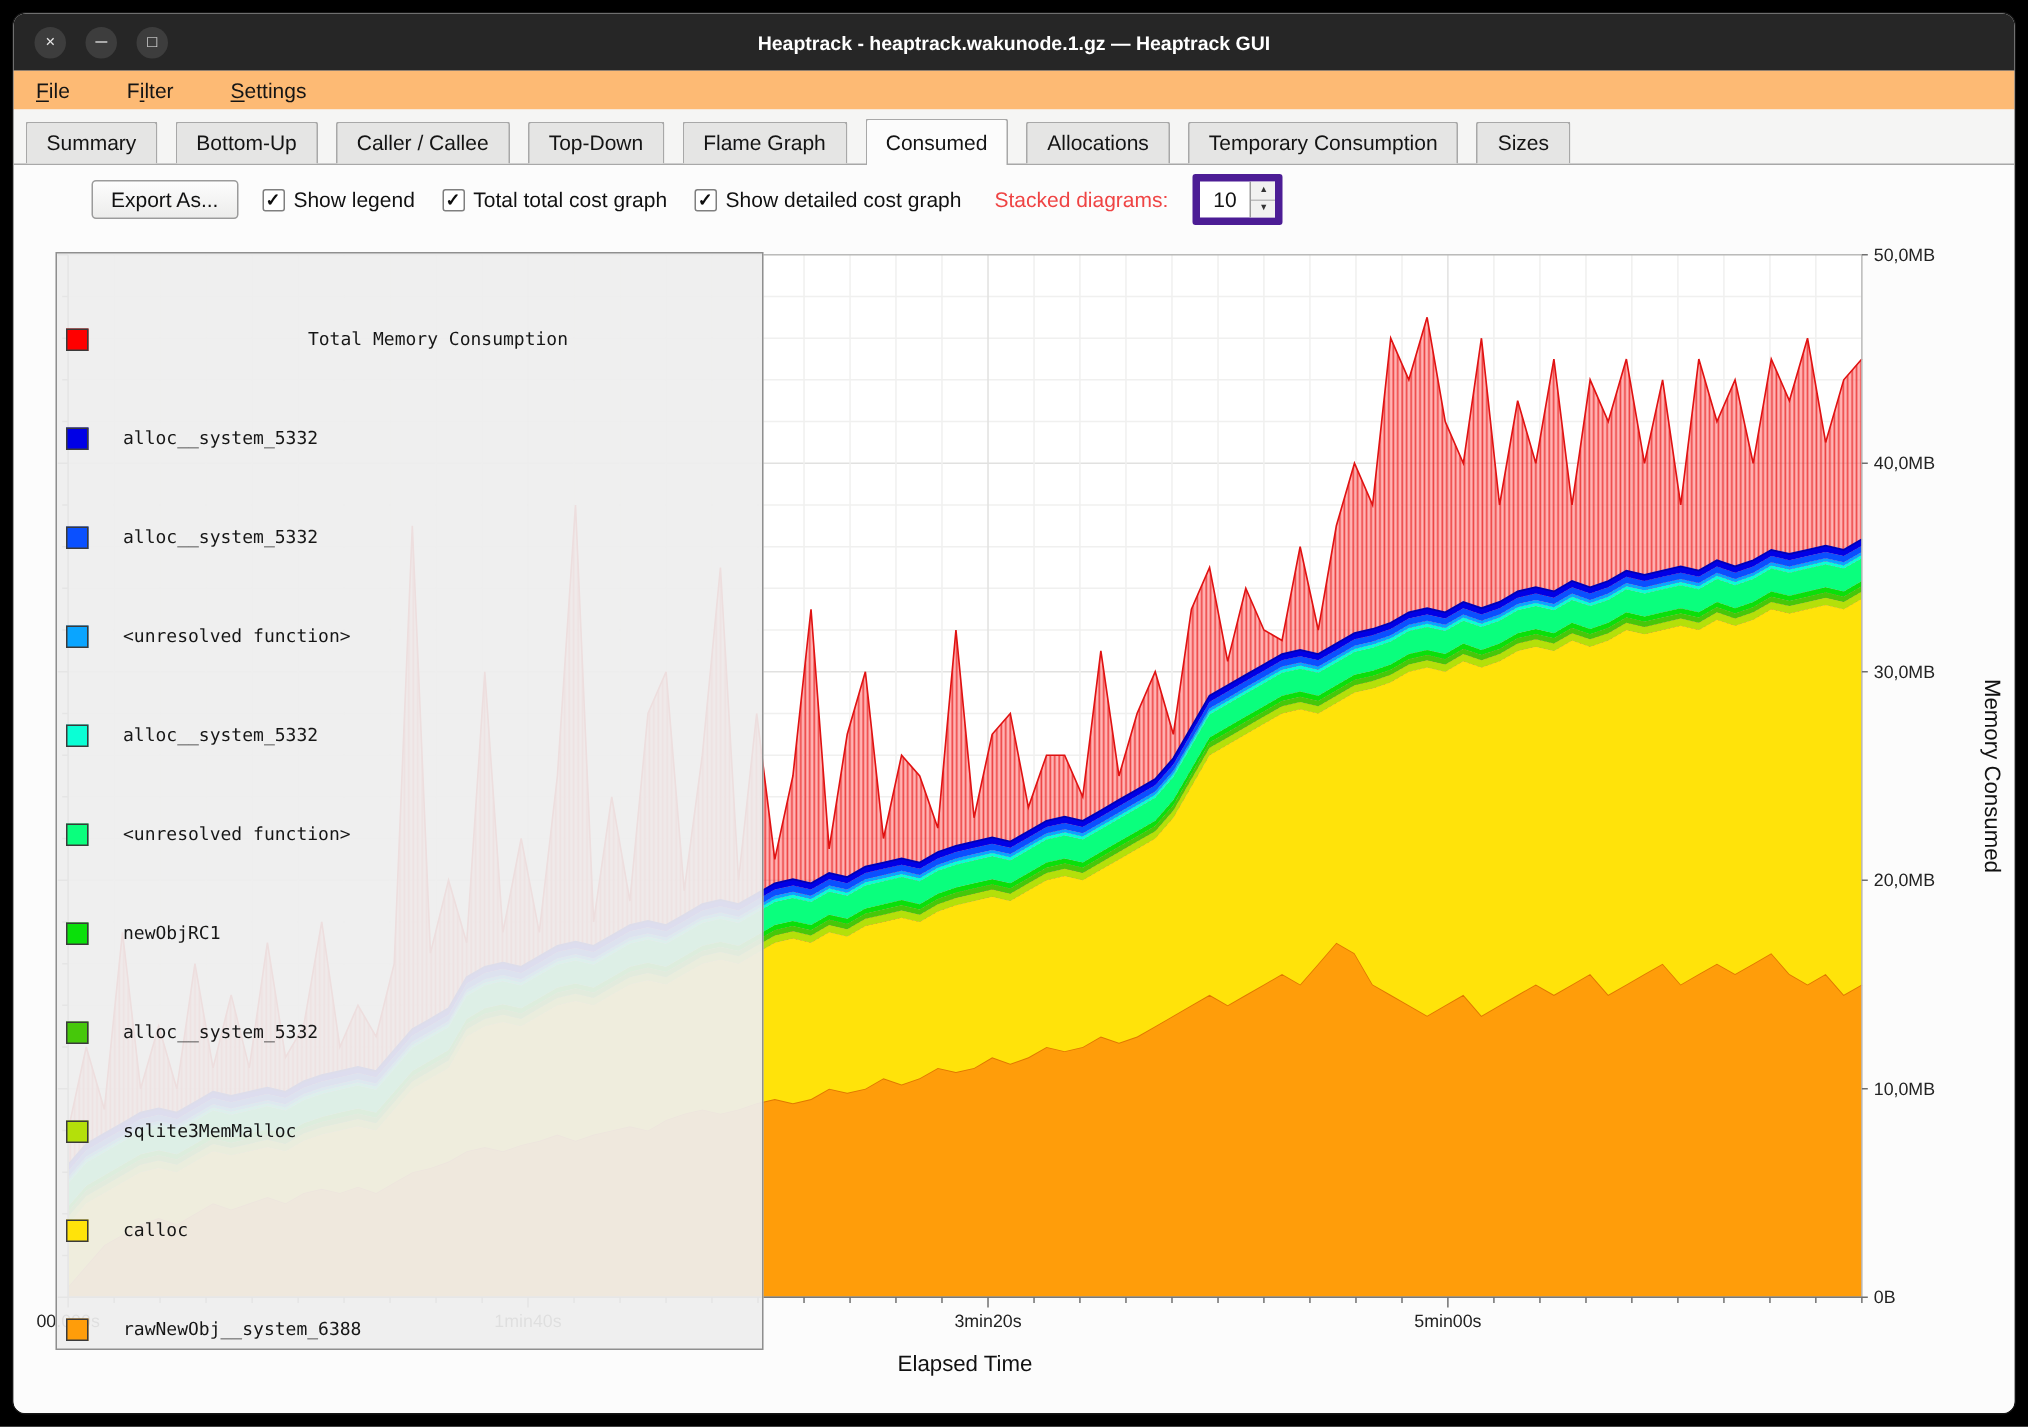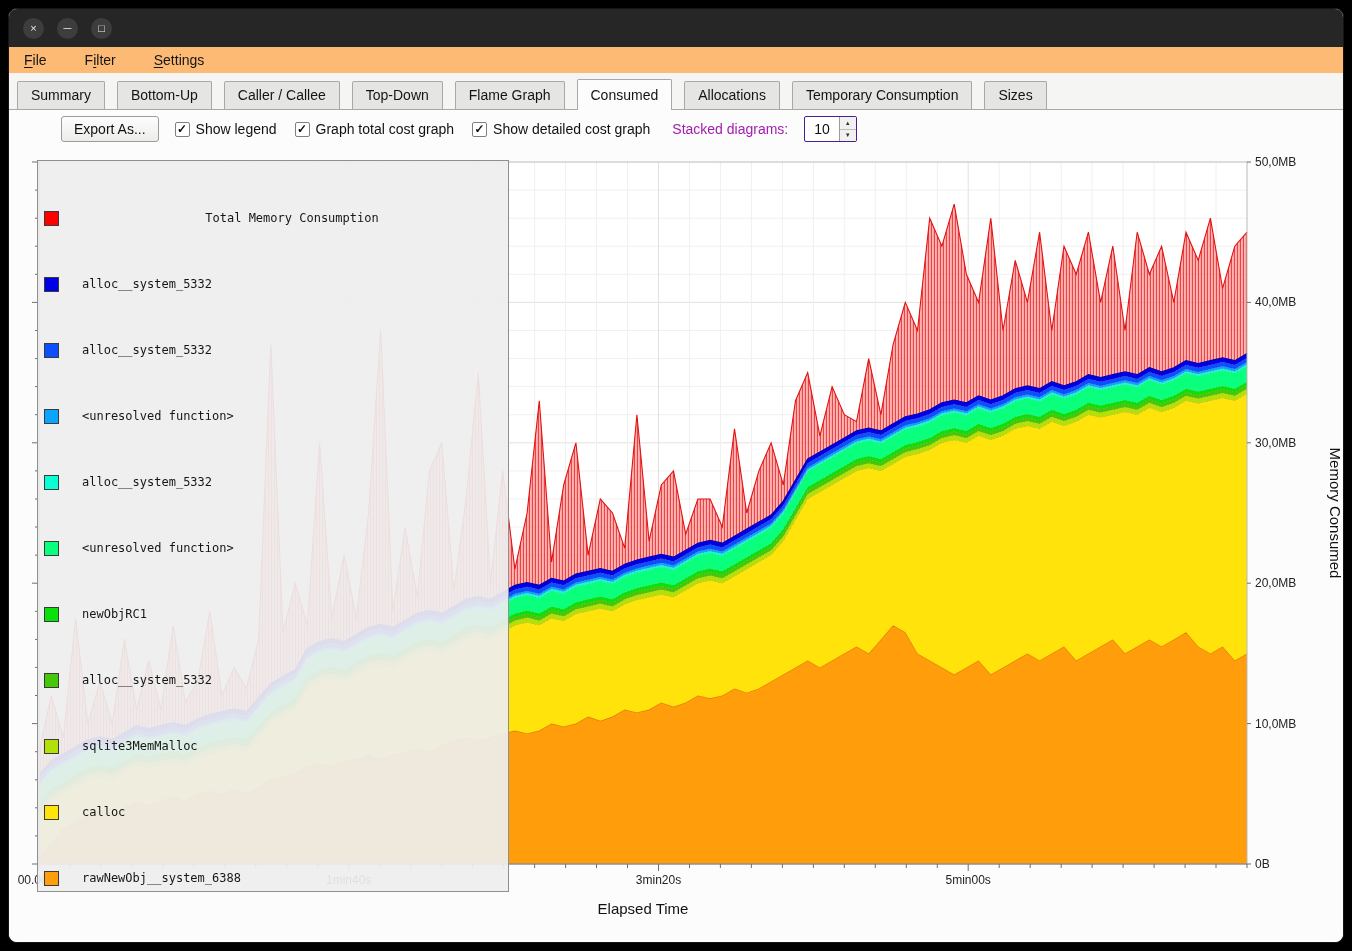--- a/index.html
+++ b/index.html
@@ -21,22 +21,22 @@
   .tab{border:1px solid #a8a8a8;border-bottom:none;background:#e5e5e4;padding:5px 13px 6px;font-size:14px;
     color:#141414;border-radius:2px 2px 0 0;margin-right:12px;white-space:nowrap;}
   .tab.active{background:#fcfcfc;margin-bottom:-1px;padding-top:7px;padding-bottom:7px;}
   
   .toolbar{display:flex;align-items:center;gap:16px;padding:6px 12px;background:#fcfcfc;flex:0 0 auto;}
   .btn{font-family:"Liberation Sans",sans-serif;font-size:14px;padding:4px 12px;border:1px solid #9b9b9b;
     border-radius:3px;background:linear-gradient(#fdfdfd,#ececeb);color:#111;margin-left:40px;}
   .cbwrap{display:flex;align-items:center;gap:6px;font-size:14px;color:#111;}
   .cb{width:15px;height:15px;border:1px solid #7f7f7f;border-radius:2px;background:#fff;display:flex;
     align-items:center;justify-content:center;font-size:12px;font-weight:700;color:#0d0d0d;box-sizing:border-box;}
-  .tb-label{font-size:14px;color:#a21caf;margin-left:6px;}
-  .spin{display:flex;border:1px solid #4c1d95;border-radius:2px;background:#fff;height:24px;align-items:stretch;overflow:hidden;}
+  .tb-label{font-size:14px;color:#ef4444;margin-left:6px;}
+  .spin{display:flex;border:5px solid #4c1d95;border-radius:2px;background:#fff;height:24px;align-items:stretch;overflow:hidden;}
   .spin-val{padding:2px 9px;font-size:14px;display:flex;align-items:center;color:#111;}
   .spin-btns{display:flex;flex-direction:column;border-left:1px solid #9b9b9b;width:16px;}
   .spin-b{flex:1;display:flex;align-items:center;justify-content:center;font-size:6px;color:#333;background:#f1f1f0;}
   .spin-b:first-child{border-bottom:1px solid #bdbdbd;}
   
   .chartwrap{flex:1;position:relative;background:#fcfcfc;min-height:0;}
   #chart{position:absolute;inset:0;width:100%;height:100%;}
   .legend{position:absolute;left:28px;top:12px;width:470px;background:rgba(238,238,238,0.93);
     border:1px solid #8f8f8f;padding:2px 0;font-family:"DejaVu Sans Mono",monospace;font-size:12px;color:#161616;}
   .legend-row{display:flex;align-items:center;gap:23px;height:22px;padding:0 6px;margin-top:44px;}
@@ -53,20 +53,21 @@
       <div class="win-btn">
         <span>×</span>
       </div>
       <div class="win-btn">
         <span>─</span>
       </div>
       <div class="win-btn">
         <span>□</span>
       </div>
     </div>
+    <div class="title">Heaptrack - heaptrack.wakunode.1.gz — Heaptrack GUI</div>
   </div>
 
   <div class="menubar" id="menubar">
       <div class="menu-item"><u>F</u>ile</div>
       <div class="menu-item">F<u>i</u>lter</div>
       <div class="menu-item"><u>S</u>ettings</div>
     </div>
 
   <div class="tabs" id="tabbar">
       <div class="tab">Summary</div>
@@ -82,21 +83,21 @@
 
   <div class="toolbar">
     <button class="btn">Export As...</button>
     <div id="checkboxes" style="display:flex;gap:18px;align-items:center;">
         <label class="cbwrap">
           <span class="cb">✓</span>
           <span>Show legend</span>
         </label>
         <label class="cbwrap">
           <span class="cb">✓</span>
-          <span>Graph total cost graph</span>
+          <span>Total total cost graph</span>
         </label>
         <label class="cbwrap">
           <span class="cb">✓</span>
           <span>Show detailed cost graph</span>
         </label>
       </div>
     <span class="tb-label">Stacked diagrams:</span>
     <div class="spin">
       <span class="spin-val">10</span>
       <span class="spin-btns">

